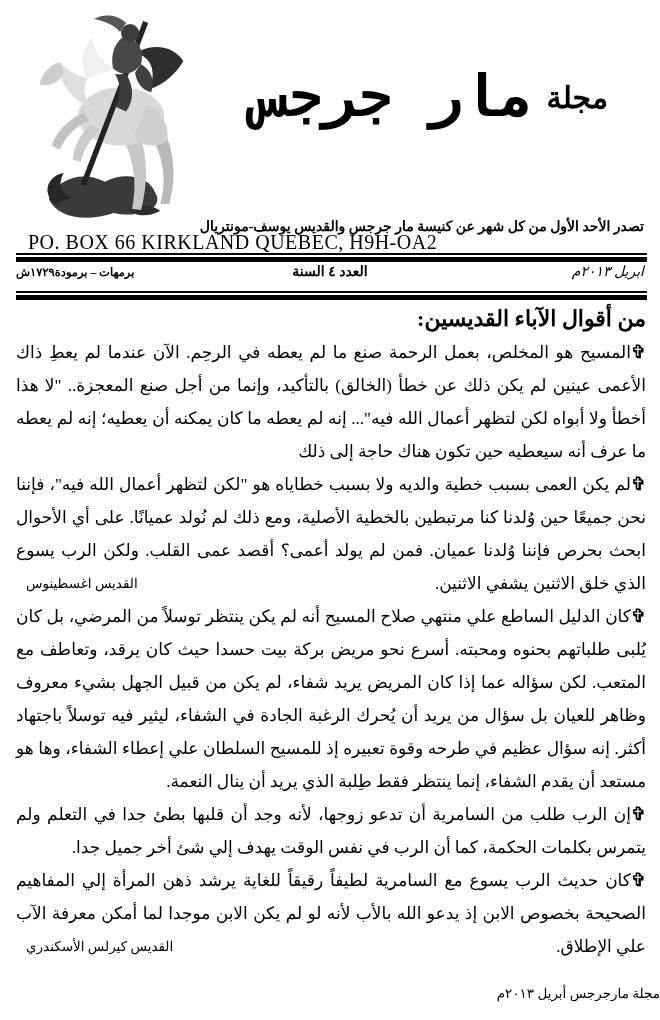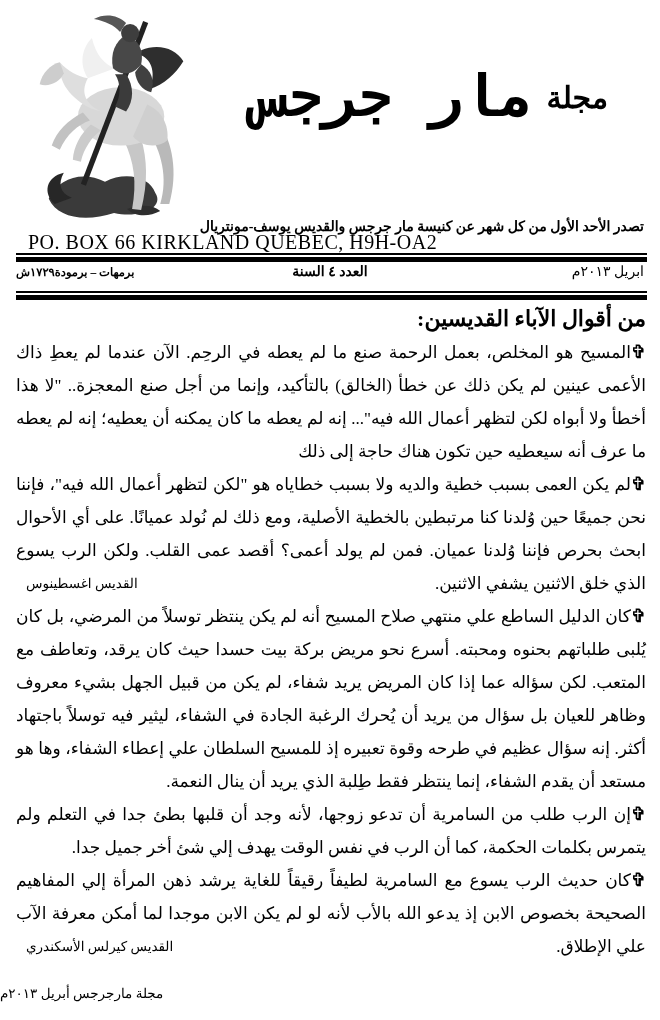--- a/index.html
+++ b/index.html
@@ -27,39 +27,39 @@
     font-size:20px; letter-spacing:0.5px;margin-left:12px;
   }
   .rule { position:absolute; left:16px; right:13px; border-top:2px solid #000; }
   .rule::after { content:""; display:block; margin-top:2px; border-top:5px solid #000; }
   .rule-1 { top:253px; }
   .rule-2 { top:291px; }
   .issue-band {
     position:absolute; top:263px; left:16px; right:16px;
     display:flex; direction:rtl; align-items:center;
   }
-  .issue-date-g { flex:1; text-align:right; font-size:14px; }
+  .issue-date-g { flex:1; text-align:right; font-size:14px;font-style:italic; }
   .issue-no    { flex:1; text-align:center; font-size:14px; font-weight:bold; }
   .issue-date-c{ flex:1; text-align:left; font-size:11.5px; font-weight:bold; }
   
   .content { padding:4px 14px 0 16px; direction:rtl; }
   .section-heading {
     font-size:22px; font-weight:bold; text-align:right; margin-bottom:4px;font-family:Liberation Serif, serif;
   }
   .para {
     font-size:17px; line-height:33px; text-align:justify; text-justify:inter-word;
   }
   .cross { font-size:18px; font-weight:bold; }
   .attribution {
     direction:rtl; height:33px; line-height:33px; margin-top:-33px;
     text-align:left; font-size:13.5px; padding-left:10px;
   }
   .footer {
     position:absolute; bottom:18px; left:0; right:0;
-    text-align:left; font-size:13.5px; direction:rtl;
+    text-align:right; font-size:13.5px; direction:rtl;
   }
 </style>
 </head>
 <body>
 
 <div class="page">
 
   <div class="masthead">
 
     <svg class="george" viewBox="0 0 160 215" aria-hidden="true">

